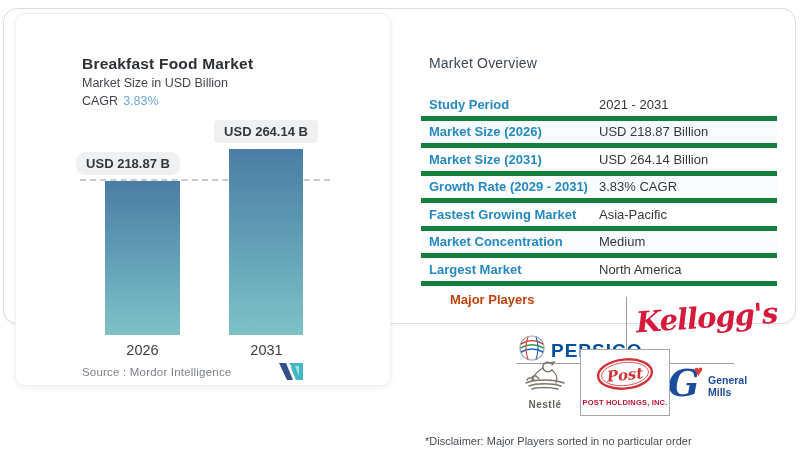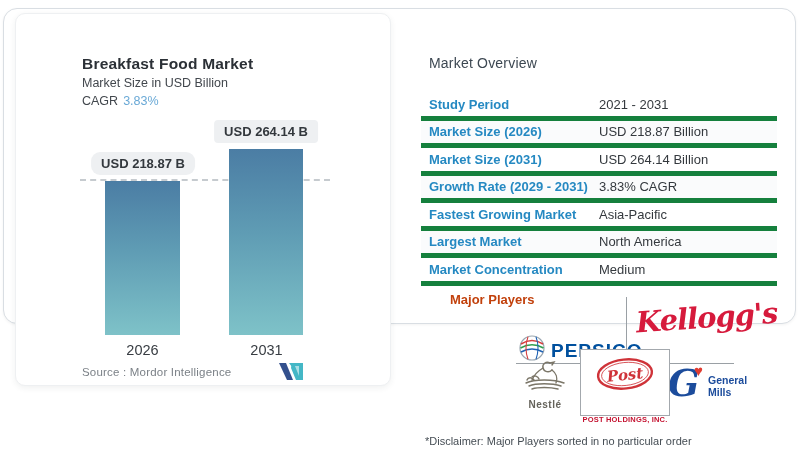--- a/index.html
+++ b/index.html
@@ -15,21 +15,21 @@
   .chart-cagr { position:absolute; left:66px; top:80px; font-size:12.5px; color:#42474d; }
   .chart-cagr .cagr-val { color:#6aa9d6; margin-left:5px; }
 
   .ref-line { position:absolute; left:64px; width:250px; height:0; border-top:2px dashed #c6cbcf; z-index:1; }
   .bar { position:absolute; width:75px; bottom:50px; z-index:2;
          background:linear-gradient(180deg,#4b7da4 0%, #5f9cb4 45%, #7ec2c8 100%); }
   .bar.b0 { left:89px; }
   .bar.b1 { left:213px; width:74px; }
   .bar-badge { position:absolute; transform:translateX(-50%); z-index:3; background:#eef0f2; border-radius:4px;
                padding:4px 10px; font-size:13px; font-weight:700; color:#33383d; white-space:nowrap; }
-  .bar-badge.g0 { left:127px;border-radius:9px; }
+  .bar-badge.g0 { left:112px;border-radius:9px; }
   .bar-badge.g1 { left:250px; }
   .year-label { position:absolute; top:328px; width:75px; text-align:center; font-size:14.5px; color:#383d43; z-index:2; }
   .year-label.y0 { left:89px; }
   .year-label.y1 { left:213px; }
 
   .source-row { position:absolute; left:66px; top:352px; font-size:11.5px; color:#7b8187; letter-spacing:.2px; }
   .mi-logo { position:absolute; left:262px; top:348px; }
 
   
   .ov-heading { position:absolute; left:425px; top:46px; font-size:14px; color:#3d4852; letter-spacing:.2px; }
@@ -42,21 +42,21 @@
   .disclaimer { position:absolute; left:421px; top:426px; font-size:11px; color:#454d54; }
 
   
   .pl-line { position:absolute; background:#9aa0a5; }
   .vline { left:622px; top:288px; width:1px; height:53px; }
   .hline-l { left:512px; top:354px; width:64px; height:1px; }
   .hline-r { left:666px; top:354px; width:64px; height:1px; }
   .post-box { position:absolute; left:576px; top:340px; width:90px; height:67px; background:#fff;
               border:1px solid #a3a8ad; z-index:2; text-align:center; }
   .post-oval { margin-top:5px; }
-  .post-holdings { font-size:7.5px; font-weight:700; color:#c41230; letter-spacing:.2px; margin-top:18px; }
+  .post-holdings { font-size:7.5px; font-weight:700; color:#c41230; letter-spacing:.2px; margin-top:1px; }
 
   .pepsico { position:absolute; left:514px; top:291px; display:flex; align-items:flex-end; }
   .pepsico-text { font-size:19px; font-weight:800; color:#00509e; letter-spacing:1px; margin-left:5px;margin-top:40px; }
   .kelloggs { position:absolute; left:632px; top:292px; width:130px; text-align:center;
               font-family:"DejaVu Serif", serif; font-style:italic; font-weight:700; font-size:29px;
               color:#d61a3c; transform:rotate(-4deg); letter-spacing:-1px; }
   .nestle { position:absolute; left:512px; top:350px; width:58px; text-align:center; }
   .nestle-text { font-size:10px; font-weight:700; color:#65635b; letter-spacing:.5px; margin-top:0px; }
   .gmills { position:absolute; left:662px; top:352px; width:86px; }
   .gm-g { position:absolute; left:2px; top:4px; font-family:"DejaVu Serif", serif; font-style:italic; font-weight:700;
@@ -115,26 +115,26 @@
       </div>
     <div class="ov-row">
         <div class="ov-label">Growth Rate (2029 - 2031)</div>
         <div class="ov-value">3.83% CAGR</div>
       </div>
     <div class="ov-row">
         <div class="ov-label">Fastest Growing Market</div>
         <div class="ov-value">Asia-Pacific</div>
       </div>
     <div class="ov-row">
+        <div class="ov-label">Market Concentration</div>
+        <div class="ov-value">Medium</div>
+      </div>
+    <div class="ov-row">
         <div class="ov-label">Largest Market</div>
         <div class="ov-value">North America</div>
-      </div>
-    <div class="ov-row">
-        <div class="ov-label">Market Concentration</div>
-        <div class="ov-value">Medium</div>
       </div>
   </div>
 
   <div class="mp-label">Major Players</div>
 
   <div class="pl-line vline"></div>
   <div class="pl-line hline-l"></div>
   <div class="pl-line hline-r"></div>
 
   <div class="pepsico">

